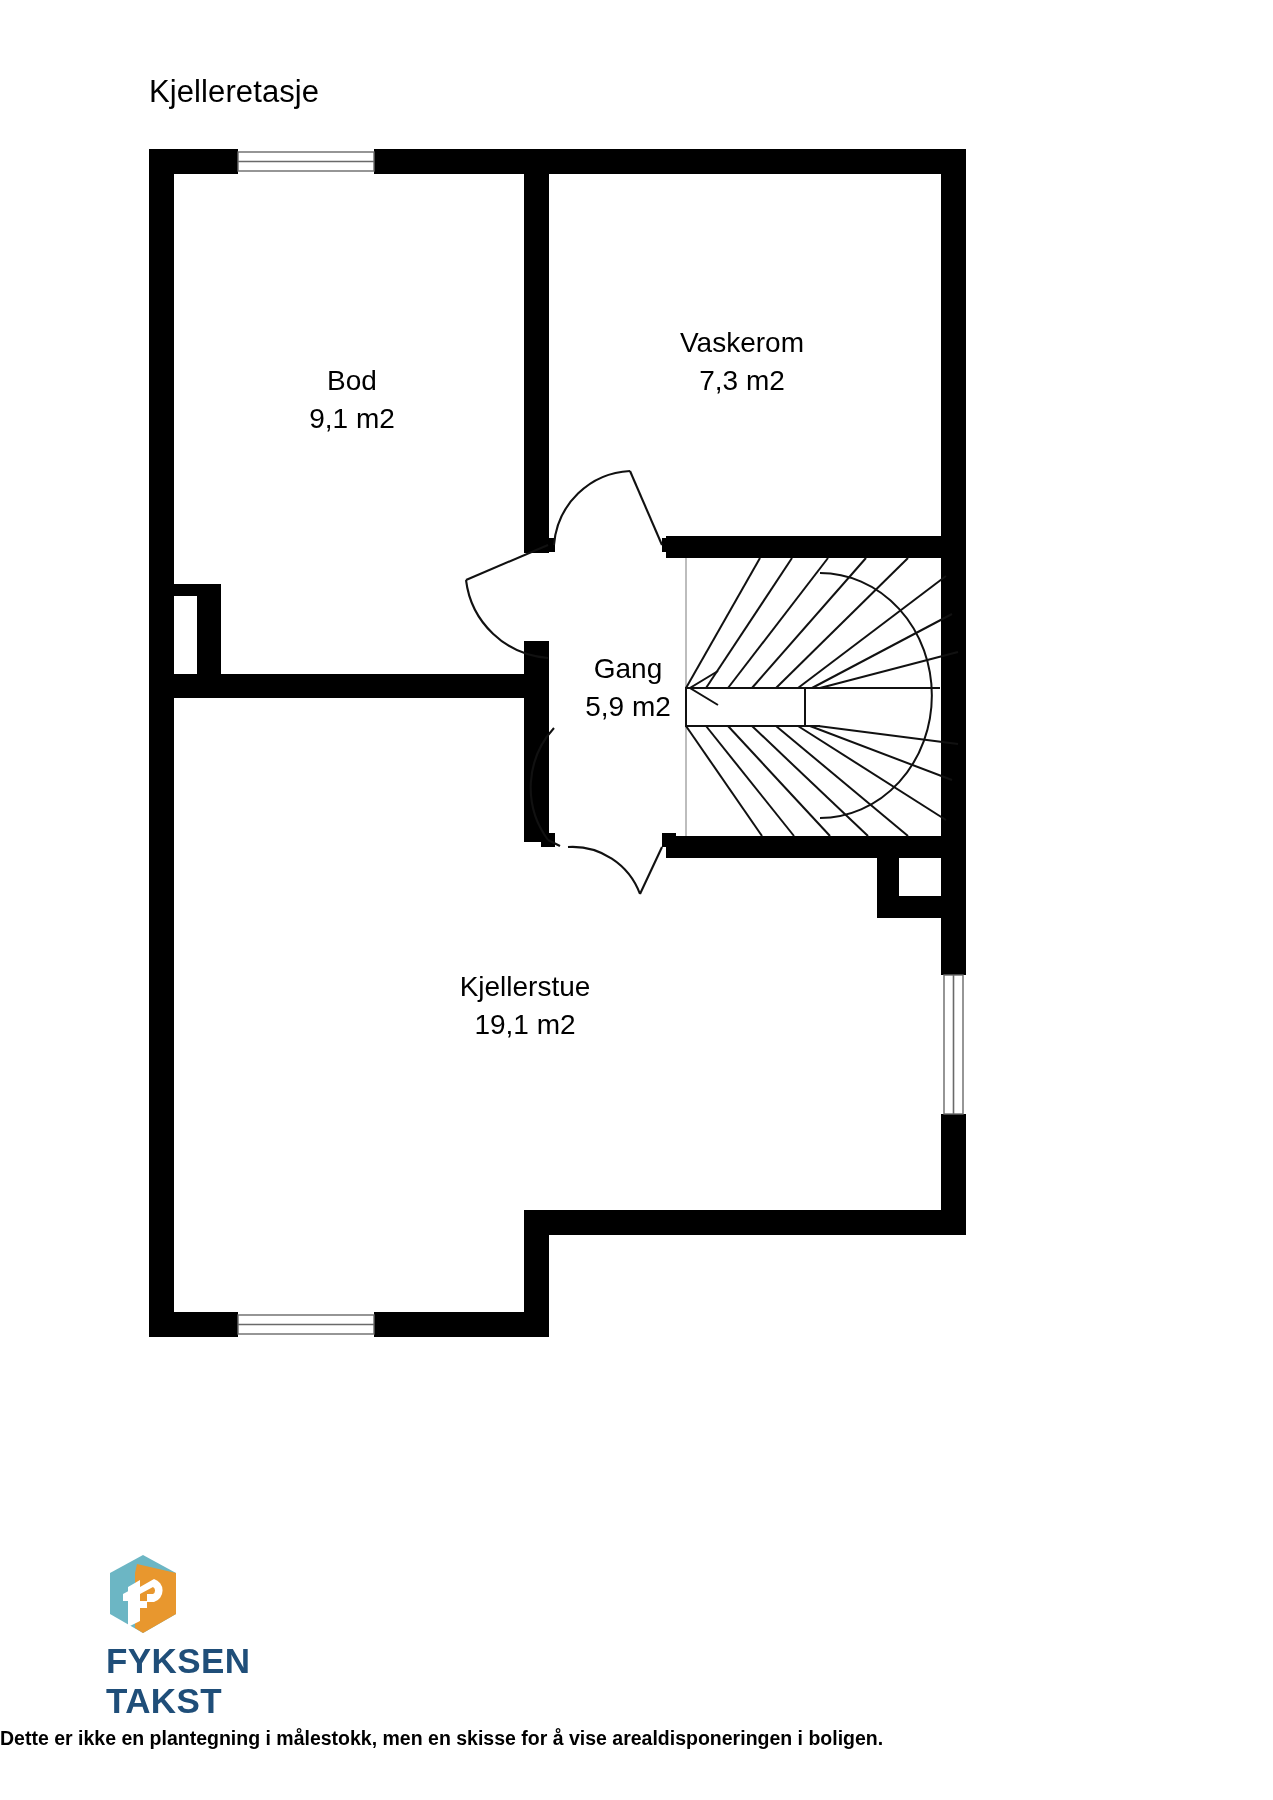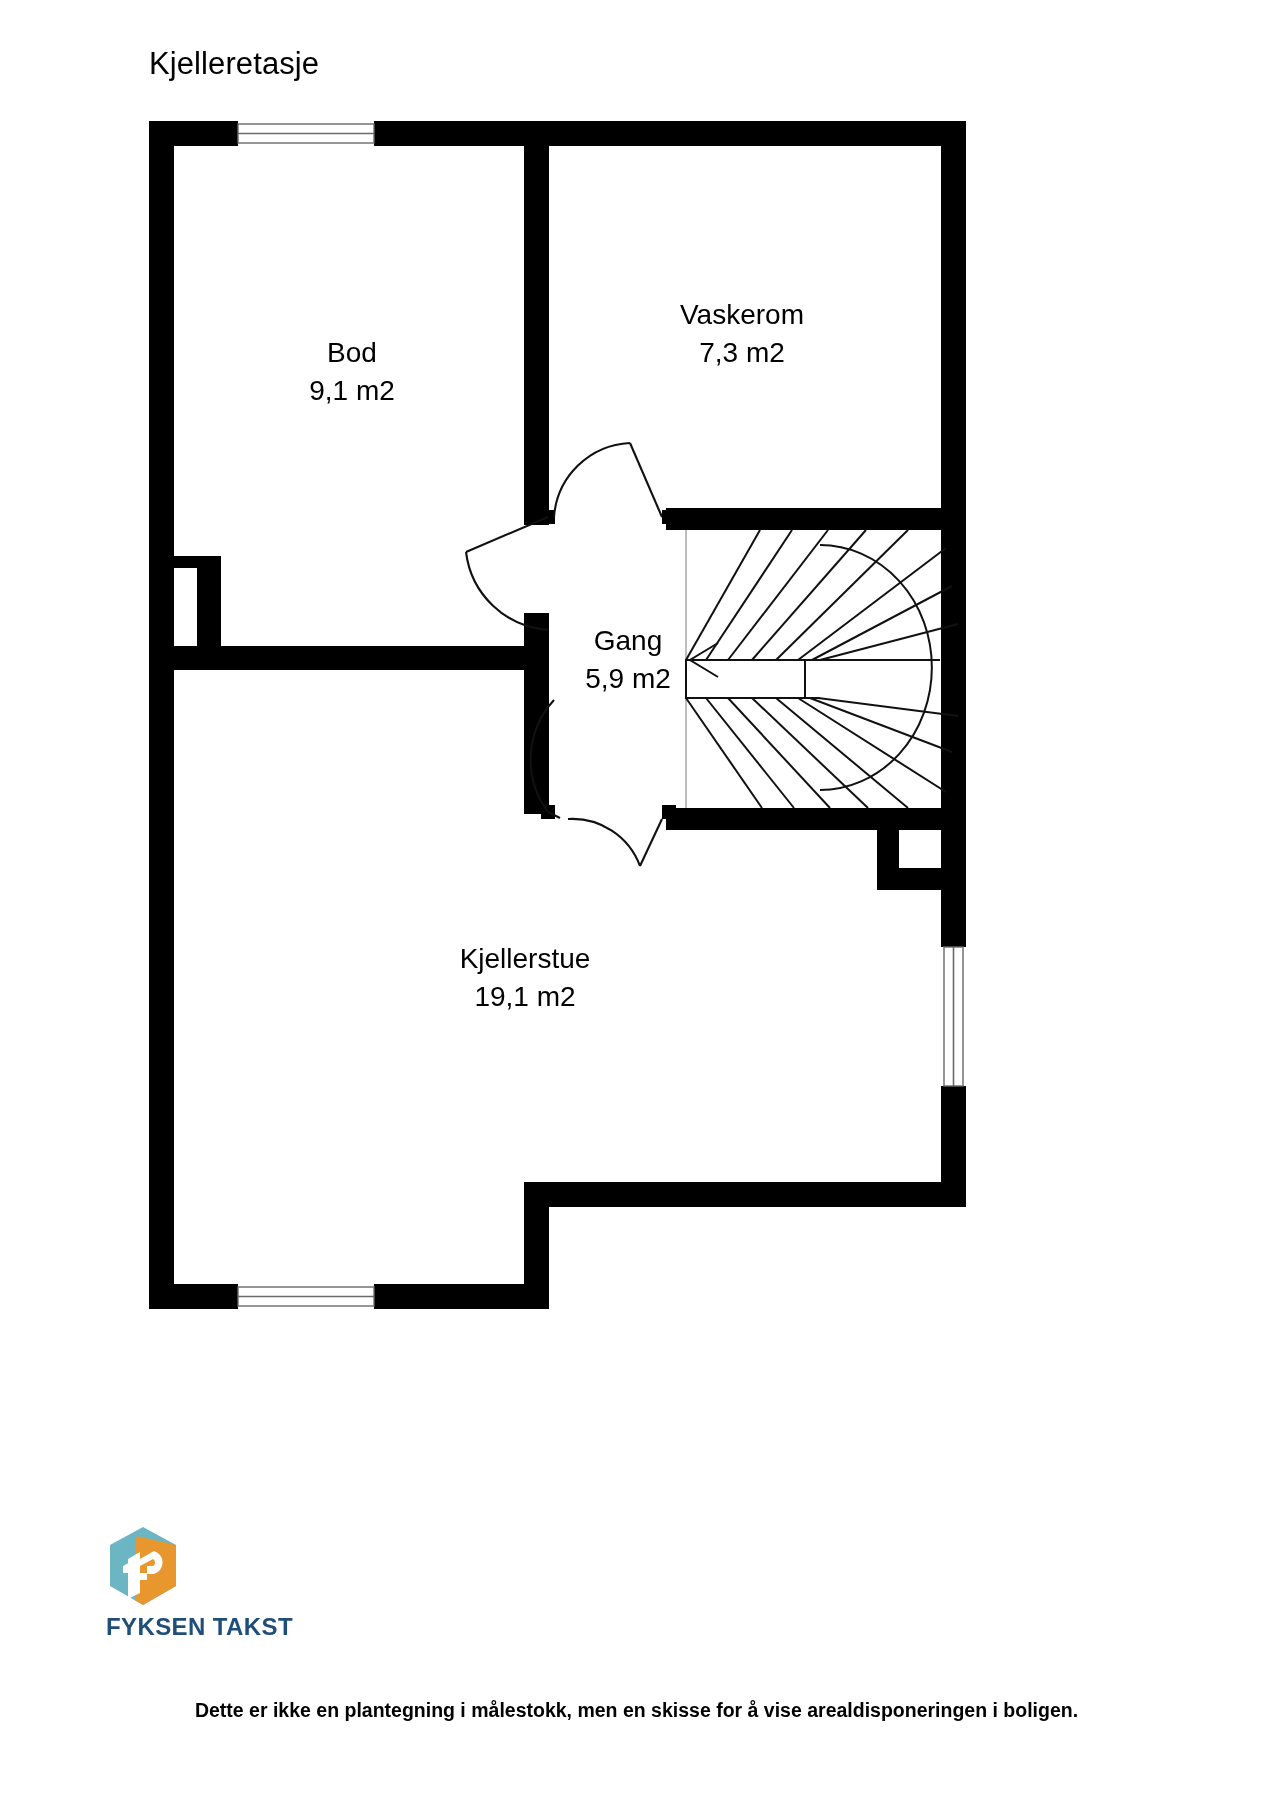--- a/index.html
+++ b/index.html
@@ -13,20 +13,21 @@
     font-family: "Liberation Sans", sans-serif;
     color: #000000;
     position: relative;
     overflow: hidden;
   }
   #page {
     position: relative;
     width: 1273px;
     height: 1416px;
     background: #ffffff;
+    margin-top: 28px;
   }
   #floor-title {
     position: absolute;
     left: 149px;
     top: 46px;
     font-size: 31px;
     font-weight: 400;
     letter-spacing: 0.1px;
     color: #000;
     white-space: nowrap;
@@ -54,32 +55,31 @@
     top: 1525px;
     width: 300px;
   }
   #logo-mark {
     display: block;
     margin-left: 48px;
   }
   #logo-text {
     margin-top: 6px;
     margin-left: 48px;
-    font-size: 24px;
+    font-size: 35px;
     font-weight: bold;
     letter-spacing: 0.4px;
     color: #1f4e79;
     font-family: "Liberation Sans", sans-serif;
   }
   #footer {
     position: absolute;
     left: 0;
     top: 1697px;
     width: 1273px;
-    text-align: center;
   }
   #footer .line {
     font-size: 19.5px;
     font-weight: bold;
     color: #000;
     line-height: 26px;
     font-family: "Liberation Sans", sans-serif;
   }
 </style>
 </head>

